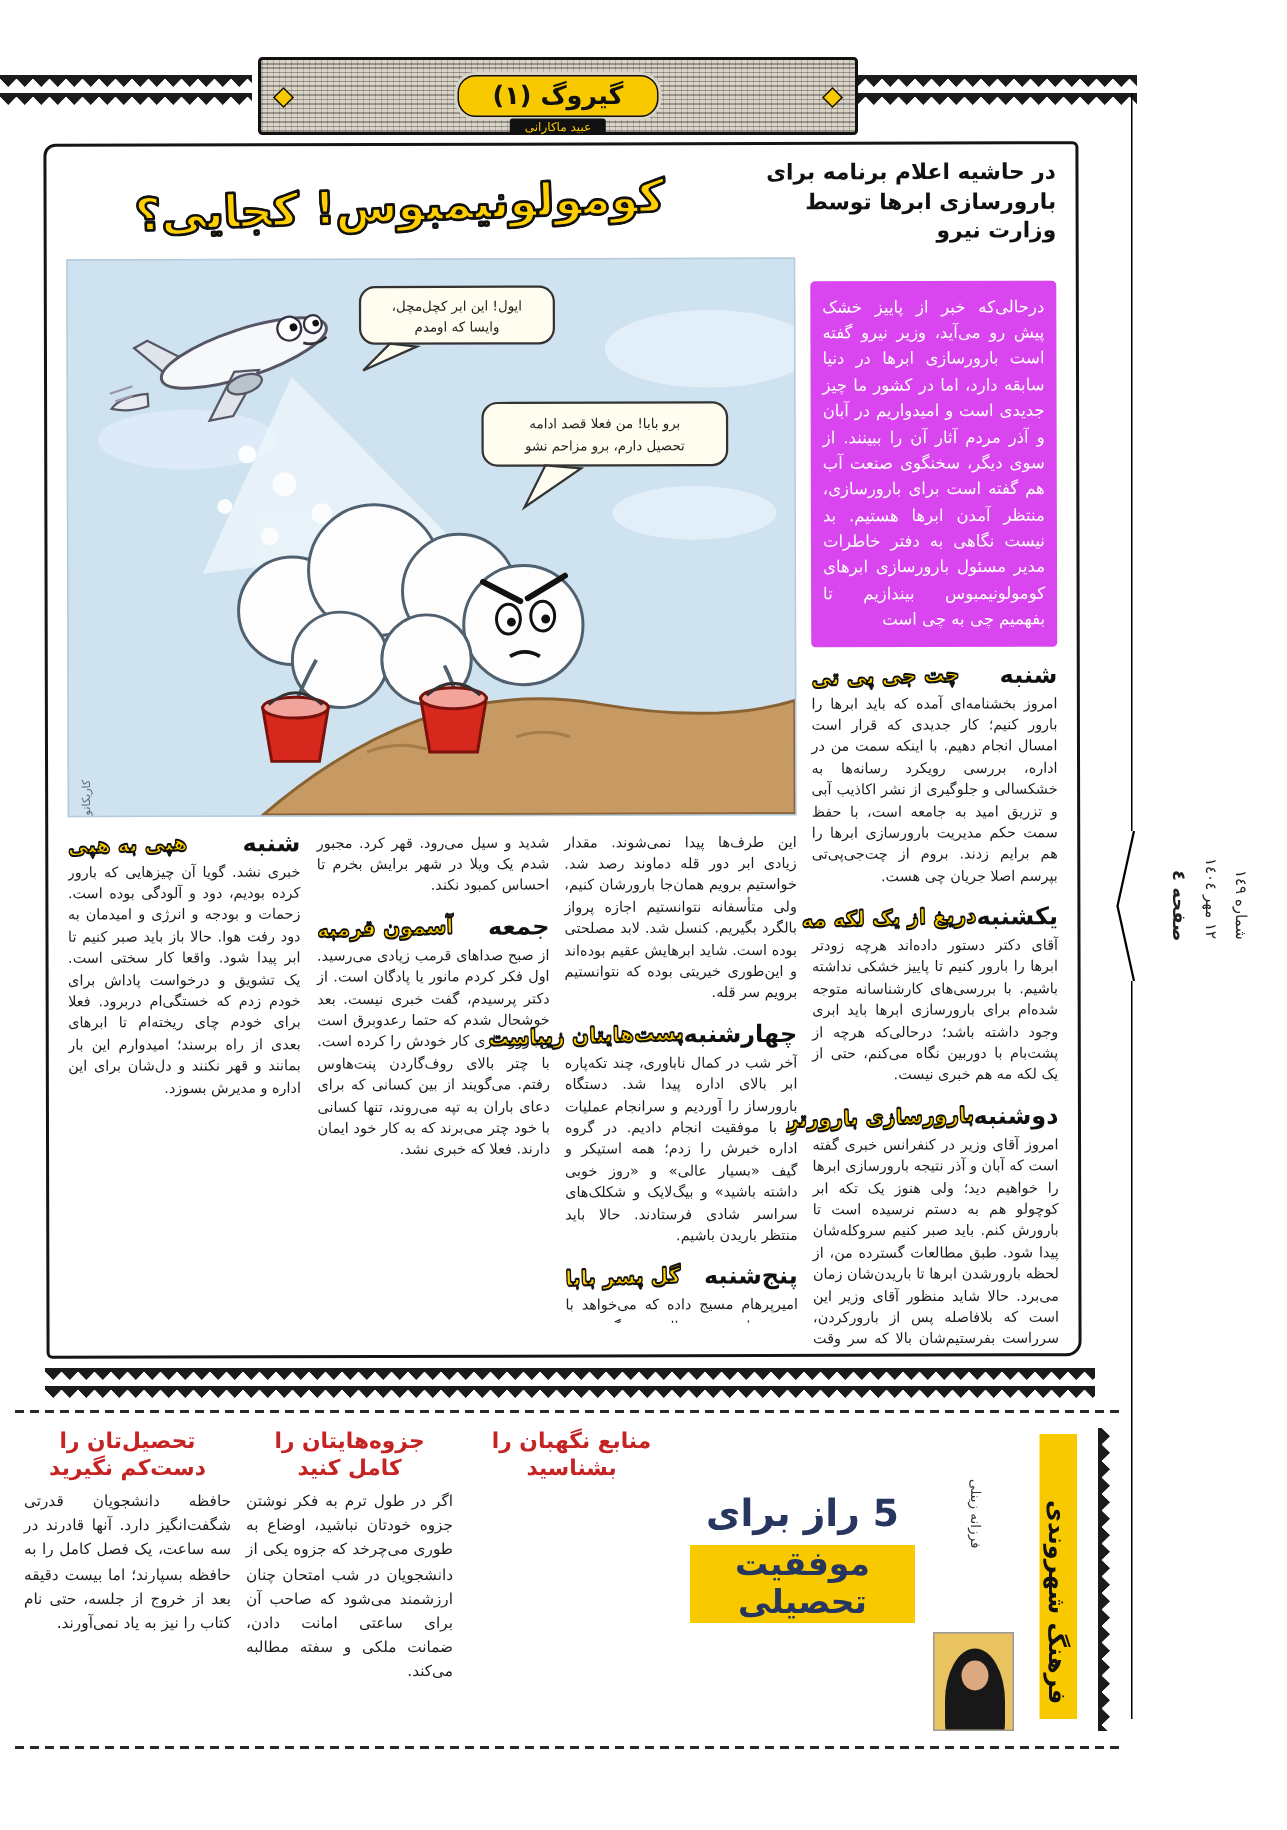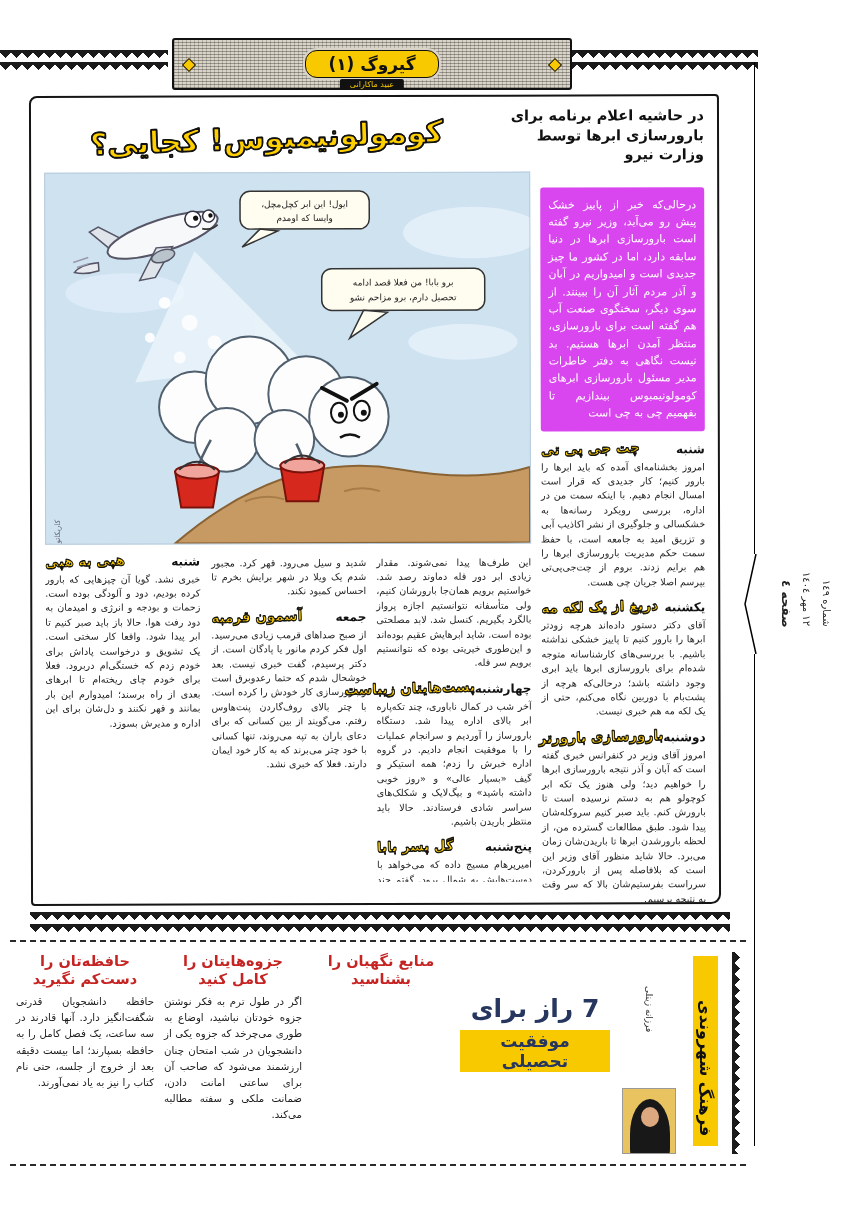--- a/index.html
+++ b/index.html
@@ -70,21 +70,21 @@
     letter-spacing:1px; white-space:nowrap;
   }
   .content-row { display:flex; gap:10px; }
   .col-r { width:164px; flex:none; }
   .intro-box {
     background:#d946ef; color:#fff; border-radius:3px;
     font-size:11px; line-height:1.58; text-align:justify; padding:9px 8px;margin-top:16px;
   }
   .section { margin-top:9px; }
   .sec-head { display:flex; justify-content:space-between; align-items:baseline; }
-  .day { font-size:12px; font-weight:800; color:#111; }
+  .day { font-size:16px; font-weight:800; color:#111; }
   .sec-title {
     font-size:13.5px; font-weight:800; color:#ffcf00;
     -webkit-text-stroke:0.9px #111;
     text-shadow:0 1px 0 #111, 0 -1px 0 #111;
     transform:rotate(-1.5deg); white-space:nowrap;
   }
   .body-txt { font-size:9.6px; line-height:1.5; text-align:justify; margin-top:4px; color:#1c1c1c; }
 
   .col-main { flex:1; display:flex; flex-direction:column; min-width:0; }
   .cartoon { height:372px; border:1px solid #b6cadd; background:#cfe2f0; position:relative; }
@@ -115,21 +115,21 @@
   .byline-col { width:58px; flex:none; display:flex; flex-direction:column; align-items:center; }
   .byline { writing-mode:vertical-rl; font-size:9px; color:#333; margin-top:34px; letter-spacing:1px; }
   .photo { width:54px; height:66px; background:#e9c35f; border:1px solid #999; margin-top:auto;
     position:relative; overflow:hidden; }
   .chador { position:absolute; left:7px; top:10px; width:40px; height:70px; background:#181818;
     border-radius:50% 50% 30% 30%; }
   .face { position:absolute; left:18px; top:18px; width:18px; height:20px; background:#dca87f;
     border-radius:50%; }
   .title-col { width:150px; flex:none; padding-top:42px; text-align:center; }
   .f-title1 { font-size:25px; font-weight:800; color:#26365f; line-height:1.2; }
-  .f-title2 { display:inline-block; font-size:17px; font-weight:800; color:#26365f;
+  .f-title2 { display:inline-block; font-size:22px; font-weight:800; color:#26365f;
     background:#f9c900; padding:1px 6px; margin-top:6px; }
   .f-col { flex:1; min-width:0; }
   .f-head { color:#c62323; font-weight:800; font-size:14.5px; line-height:1.25;
     text-align:center; margin-bottom:6px; }
   .f-body { font-size:10.2px; line-height:1.58; text-align:justify; color:#1c1c1c; }
 </style>
 </head>
 <body>
 
 <div class="flank flank-left">
@@ -356,39 +356,39 @@
 
   <div class="byline-col">
     <div class="byline">فرزانه زینلی</div>
     <div class="photo">
       <div class="chador"></div>
       <div class="face"></div>
     </div>
   </div>
 
   <div class="title-col">
-    <div class="f-title1">7 راز برای</div>
+    <div class="f-title1">5 راز برای</div>
     <div class="f-title2">موفقیت تحصیلی</div>
   </div>
 
   <div class="f-col">
     <div class="f-head">
       <span>منابع نگهبان را</span><br>
       <span>بشناسید</span>
     </div>
   </div>
 
   <div class="f-col">
     <div class="f-head">
       <span>جزوه‌هایتان را</span><br>
       <span>کامل کنید</span>
     </div>
     <p class="f-body">اگر در طول ترم به فکر نوشتن جزوه خودتان نباشید، اوضاع به طوری می‌چرخد که جزوه یکی از دانشجویان در شب امتحان چنان ارزشمند می‌شود که صاحب آن برای ساعتی امانت دادن، ضمانت ملکی و سفته مطالبه می‌کند.</p>
   </div>
 
   <div class="f-col">
     <div class="f-head">
-      <span>حافظه‌تان را</span><br>
+      <span>تحصیل‌تان را</span><br>
       <span>دست‌کم نگیرید</span>
     </div>
     <p class="f-body">حافظه دانشجویان قدرتی شگفت‌انگیز دارد. آنها قادرند در سه ساعت، یک فصل کامل را به حافظه بسپارند؛ اما بیست دقیقه بعد از خروج از جلسه، حتی نام کتاب را نیز به یاد نمی‌آورند.</p>
   </div>
 </div>
 
 </body></html>

